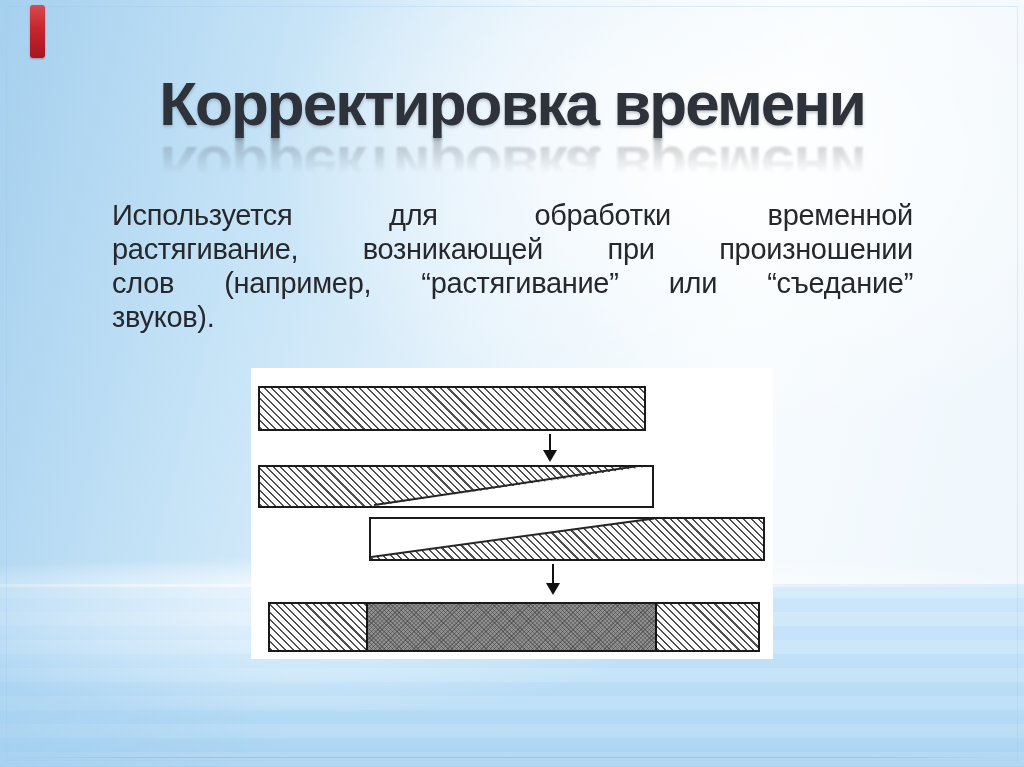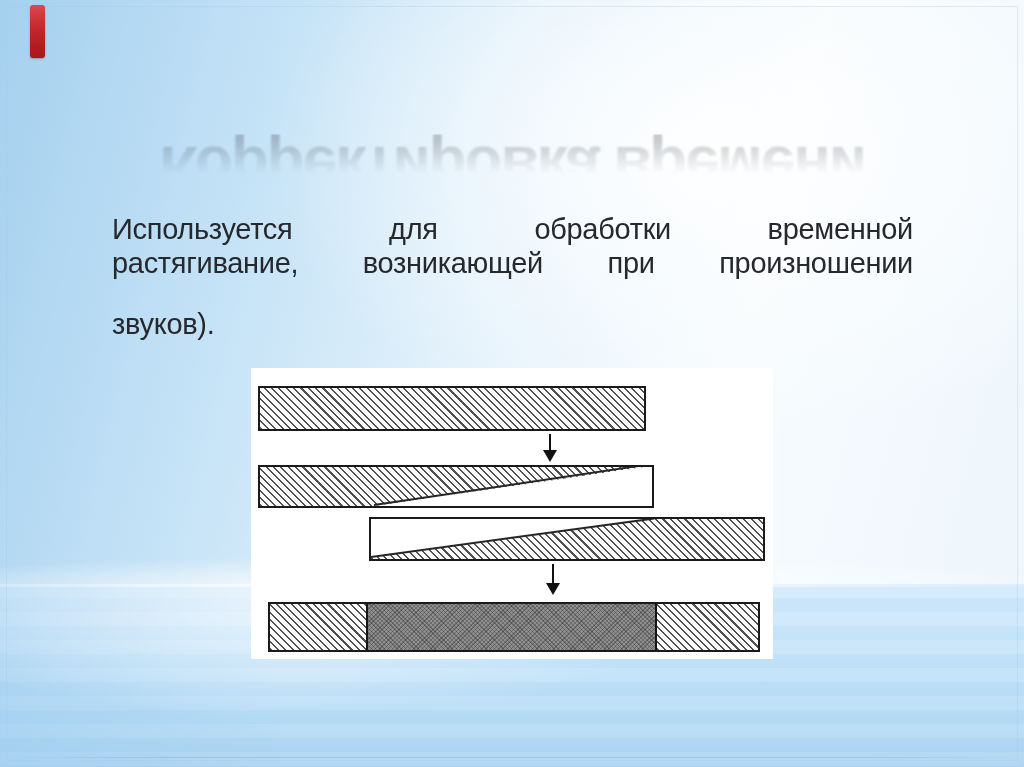--- a/index.html
+++ b/index.html
@@ -67,29 +67,29 @@
     color:#3a4049; opacity:0.36;
     transform: scaleY(-1);
     filter: blur(1.2px);
     -webkit-mask-image: linear-gradient(to top, rgba(0,0,0,0.75) 8%, rgba(0,0,0,0) 58%);
     mask-image: linear-gradient(to top, rgba(0,0,0,0.75) 8%, rgba(0,0,0,0) 58%);
     pointer-events:none;
   }
 
   
   .body-text {
-    position:absolute; left:112px; top:212px; width:801px;
+    position:absolute; left:112px; top:198px; width:801px;
     color:#26282c;
   }
   .body-line {
     font-size:29px; line-height:34px;
     text-align:justify; text-align-last:justify; text-justify:inter-word;
     letter-spacing:-0.3px;
   }
-  .body-line.last { text-align-last:left;margin-top:27px; }
+  .body-line.last { text-align-last:left; }
 
   
   .diagram {
     position:absolute; left:251px; top:368px; width:522px; height:291px;
     background:#ffffff;
   }
   .dbar {
     position:absolute; box-sizing:border-box;
     border:2px solid #1a1a1a; background:#fdfdfd; overflow:hidden;
   }
@@ -142,25 +142,29 @@
 <div class="slide">
 
   <div class="bg-sky"></div>
   <div class="bg-floor"></div>
   <div class="horizon-glow"></div>
   <div class="bottom-line"></div>
   <div class="inner-frame"></div>
 
   <div class="accent-bar"></div>
 
+  <div class="title-wrap">
+    <div class="slide-title">Корректировка времени</div>
+  </div>
   <div class="title-reflection">Корректировка времени</div>
 
   <div class="body-text">
     <div class="body-line">Используется для обработки временной</div>
     <div class="body-line">растягивание, возникающей при произношении</div>
+    <div class="body-line">слов (например, “растягивание” или “съедание”</div>
     <div class="body-line last">звуков).</div>
   </div>
 
   <div class="diagram">
 
     <div class="dbar hatch bar-original"></div>
 
     <div class="arrow arrow-1">
       <div class="arrow-stem"></div>
       <div class="arrow-head"></div>

